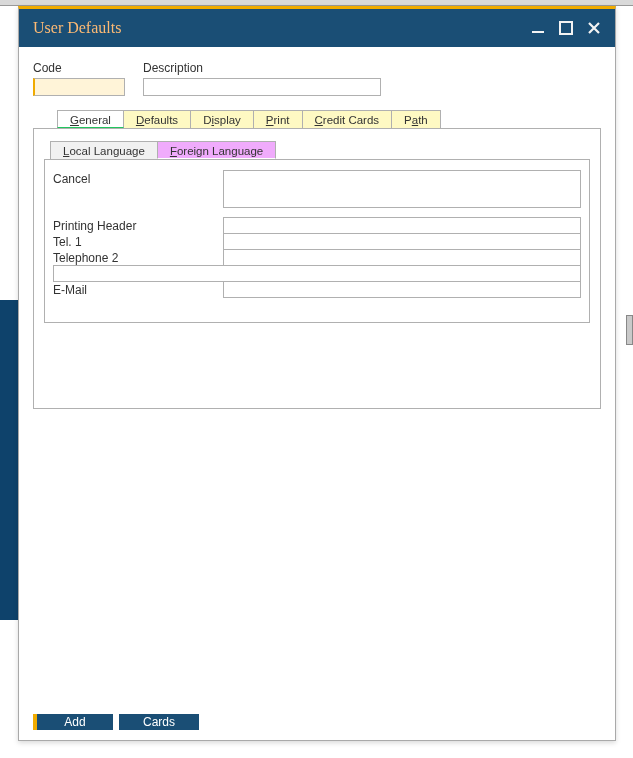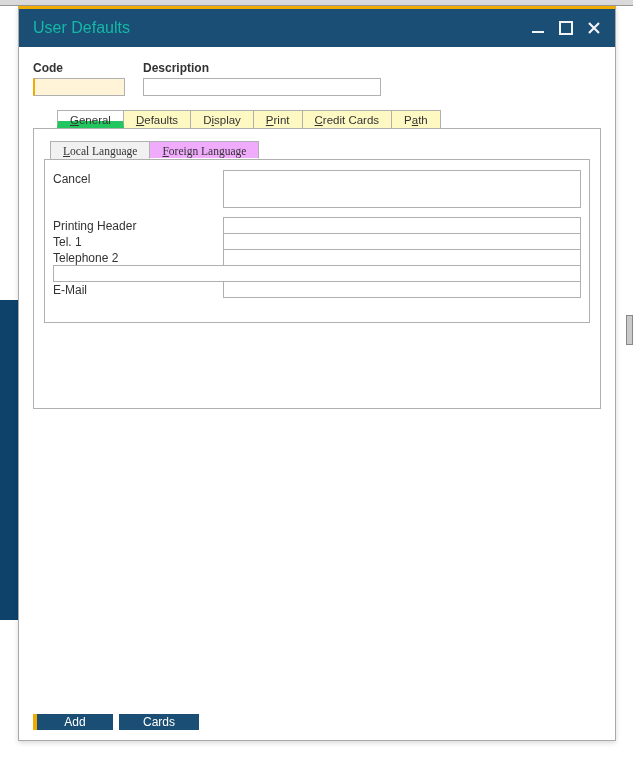--- a/index.html
+++ b/index.html
@@ -50,24 +50,25 @@
   }
   .titlebar {
     height: 38px;
     background: #1a4e75;
     display: flex;
     align-items: center;
     padding: 0 10px 0 14px;
     flex-shrink: 0;
   }
   .titlebar-title {
-    color: #14b8a6;
+    color: #fdba74;
     font-size: 16px;
     font-weight: 400;
     flex: 1;
+    font-family: Liberation Serif, serif;
   }
   .titlebar-btn {
     width: 22px;
     height: 22px;
     margin-left: 6px;
     display: inline-flex;
     align-items: center;
     justify-content: center;
     color: #f3f3f3;
     cursor: pointer;
@@ -83,21 +84,20 @@
   .top-fields {
     display: flex;
     gap: 18px;
     margin-bottom: 14px;
   }
   .field-block { display:flex; flex-direction:column; }
   .field-block label {
     font-size: 12px;
     color: #333;
     margin-bottom: 3px;
-    font-weight: bold;
   }
   .code-input {
     width: 92px;
     height: 18px;
     border: 1px solid #b0b0b0;
     background: #fff4d8;
     padding: 1px 3px;
     font-size: 12px;
     border-left: 2px solid #f0ab00;
   }
@@ -124,39 +124,38 @@
     margin-left: -1px;
     font-size: 11.5px;
     cursor: pointer;
     color: #333;
     height: 18px;
     line-height: 14px;
   }
   .main-tab.first { margin-left: 0; }
   .main-tab.active {
     background: #fff;
-    border-bottom: 7px solid #22c55e;
+    border-bottom: 1px solid #22c55e;
     position: relative;
     z-index: 2;
     margin-bottom: -1px;
   }
   .under { text-decoration: underline; }
   .tab-panel {
     border: 1px solid #b0b0b0;
     border-top: none;
     padding: 12px 10px;
     background: #fff;
     min-height: 280px;
   }
   
   .sub-tabs {
     display: flex;
     border-bottom: 1px solid #b0b0b0;
     padding-left: 6px;
-    font-family: Liberation Serif, serif;
   }
   .sub-tab {
     border: 1px solid #b0b0b0;
     border-bottom: none;
     background: #f1f1f1;
     padding: 2px 12px;
     margin-left: -1px;
     font-size: 11.5px;
     cursor: pointer;
     height: 18px;

